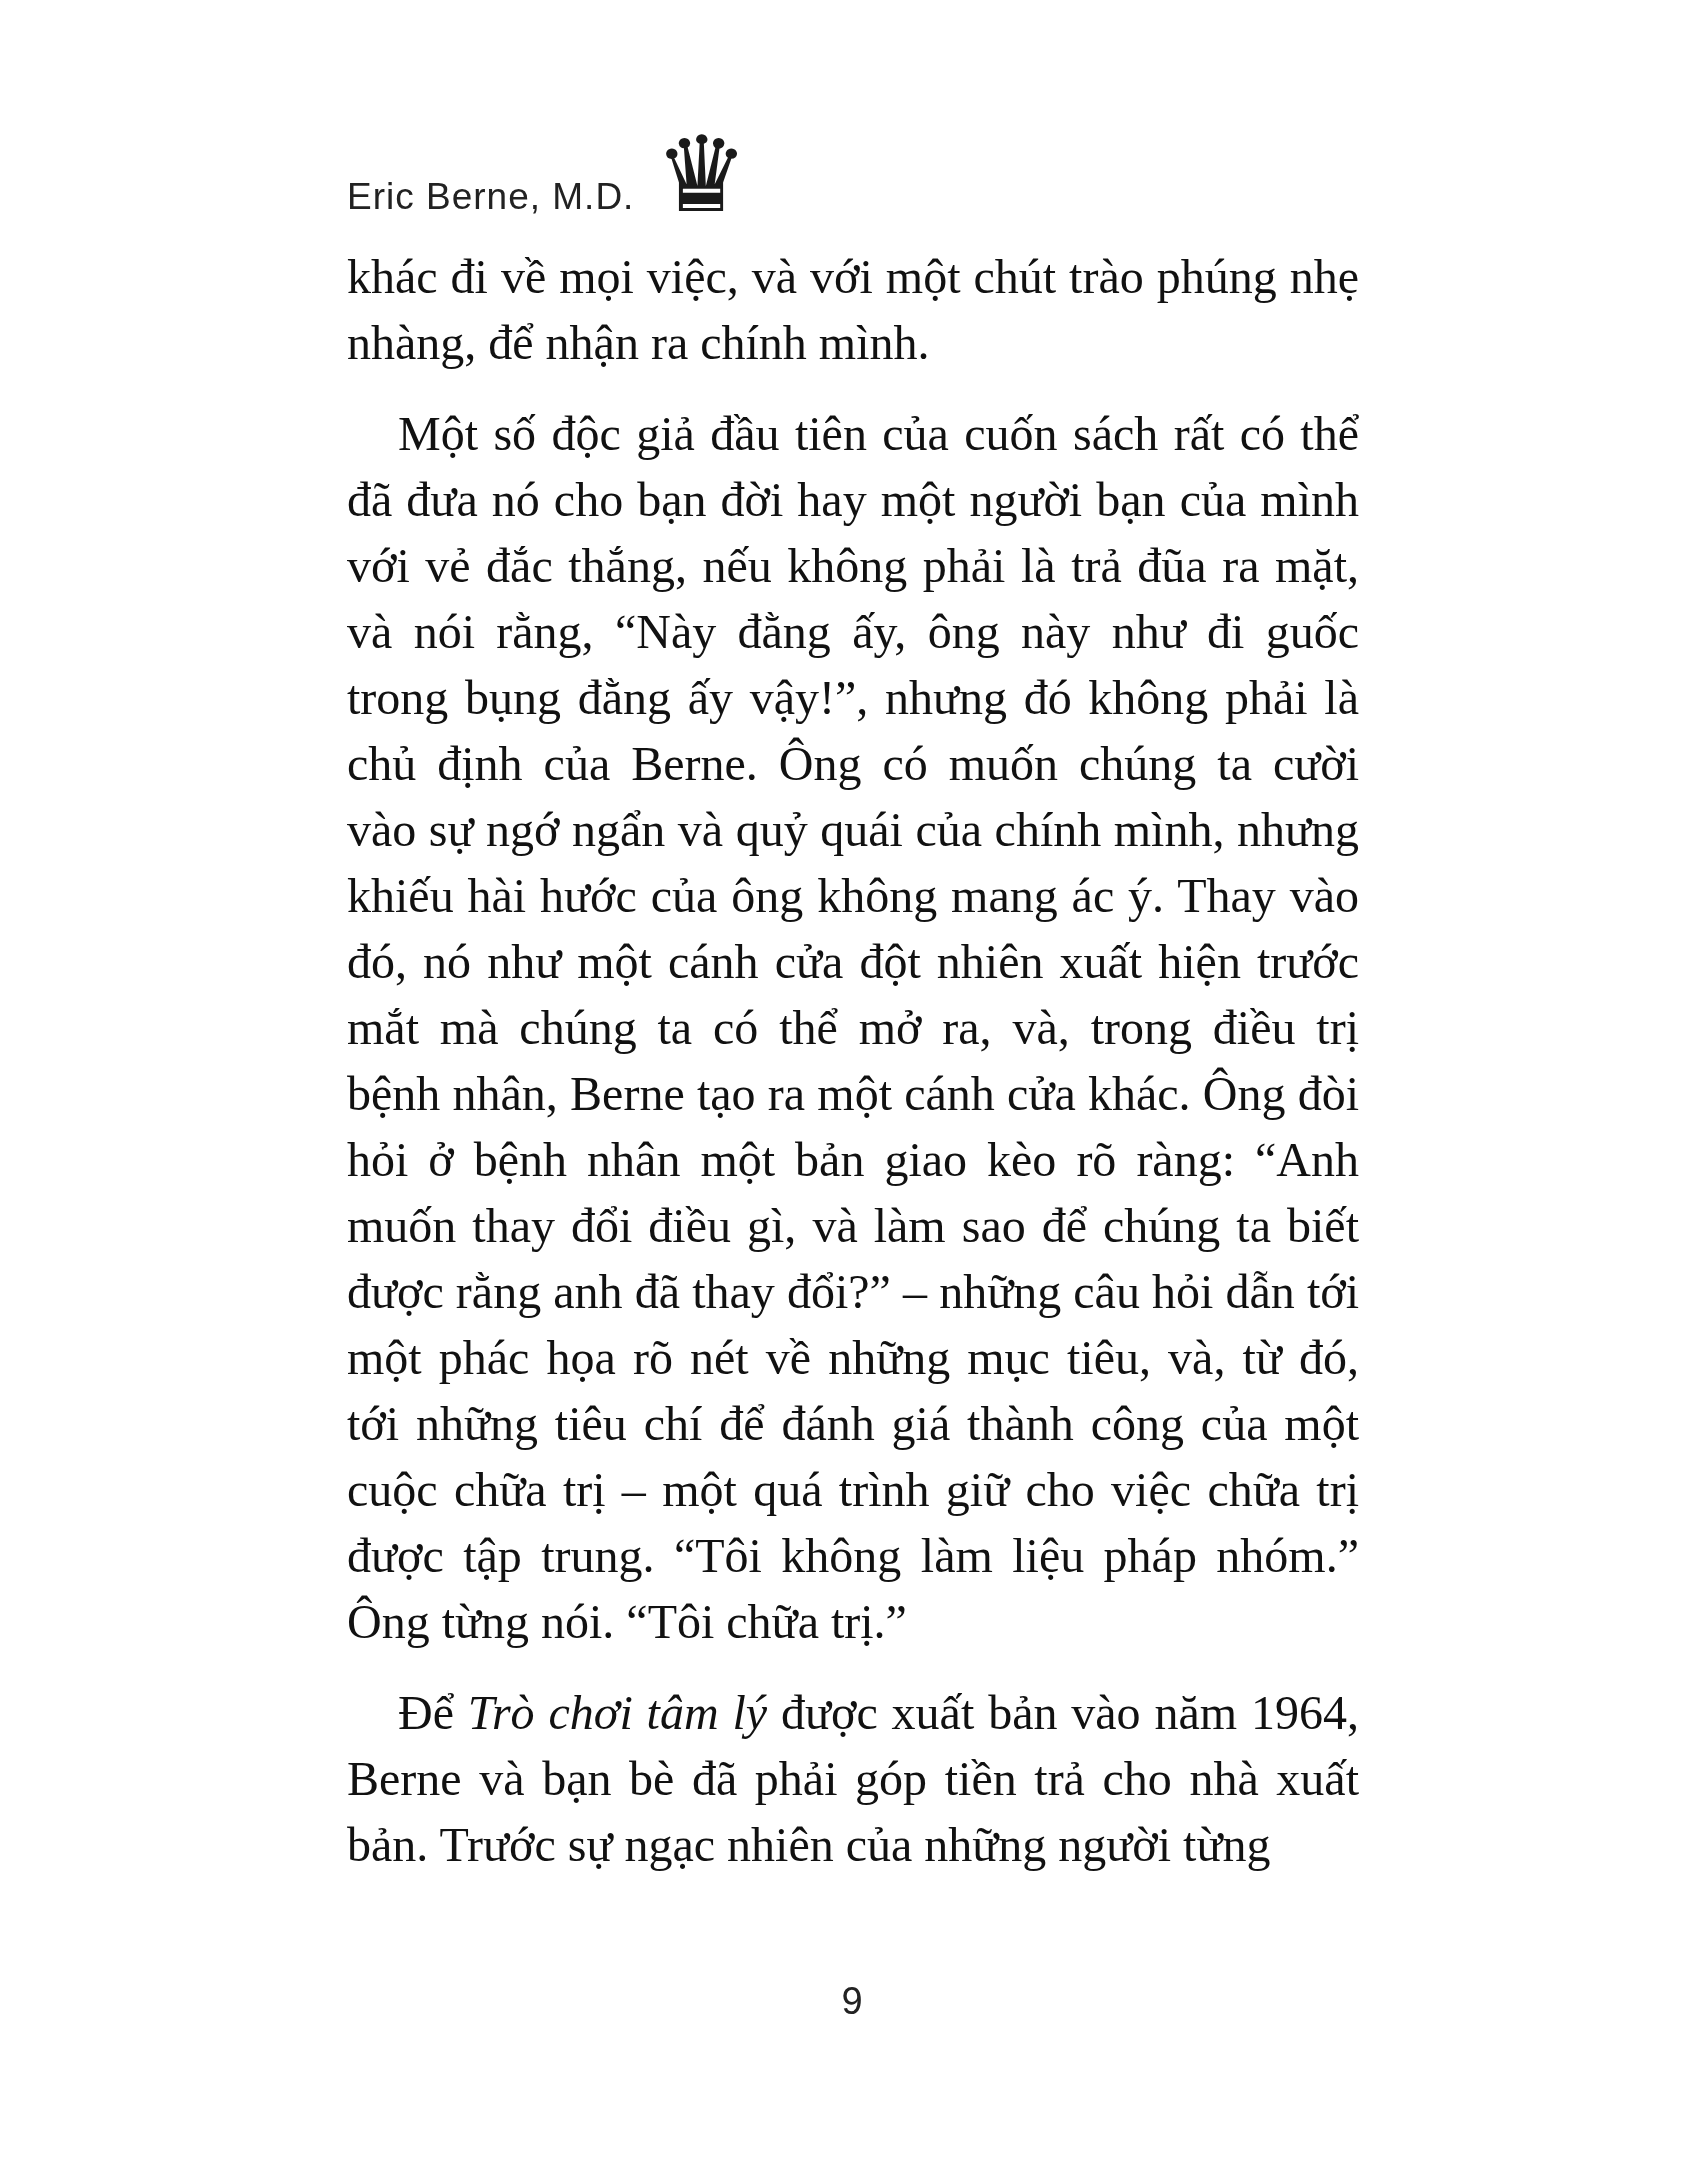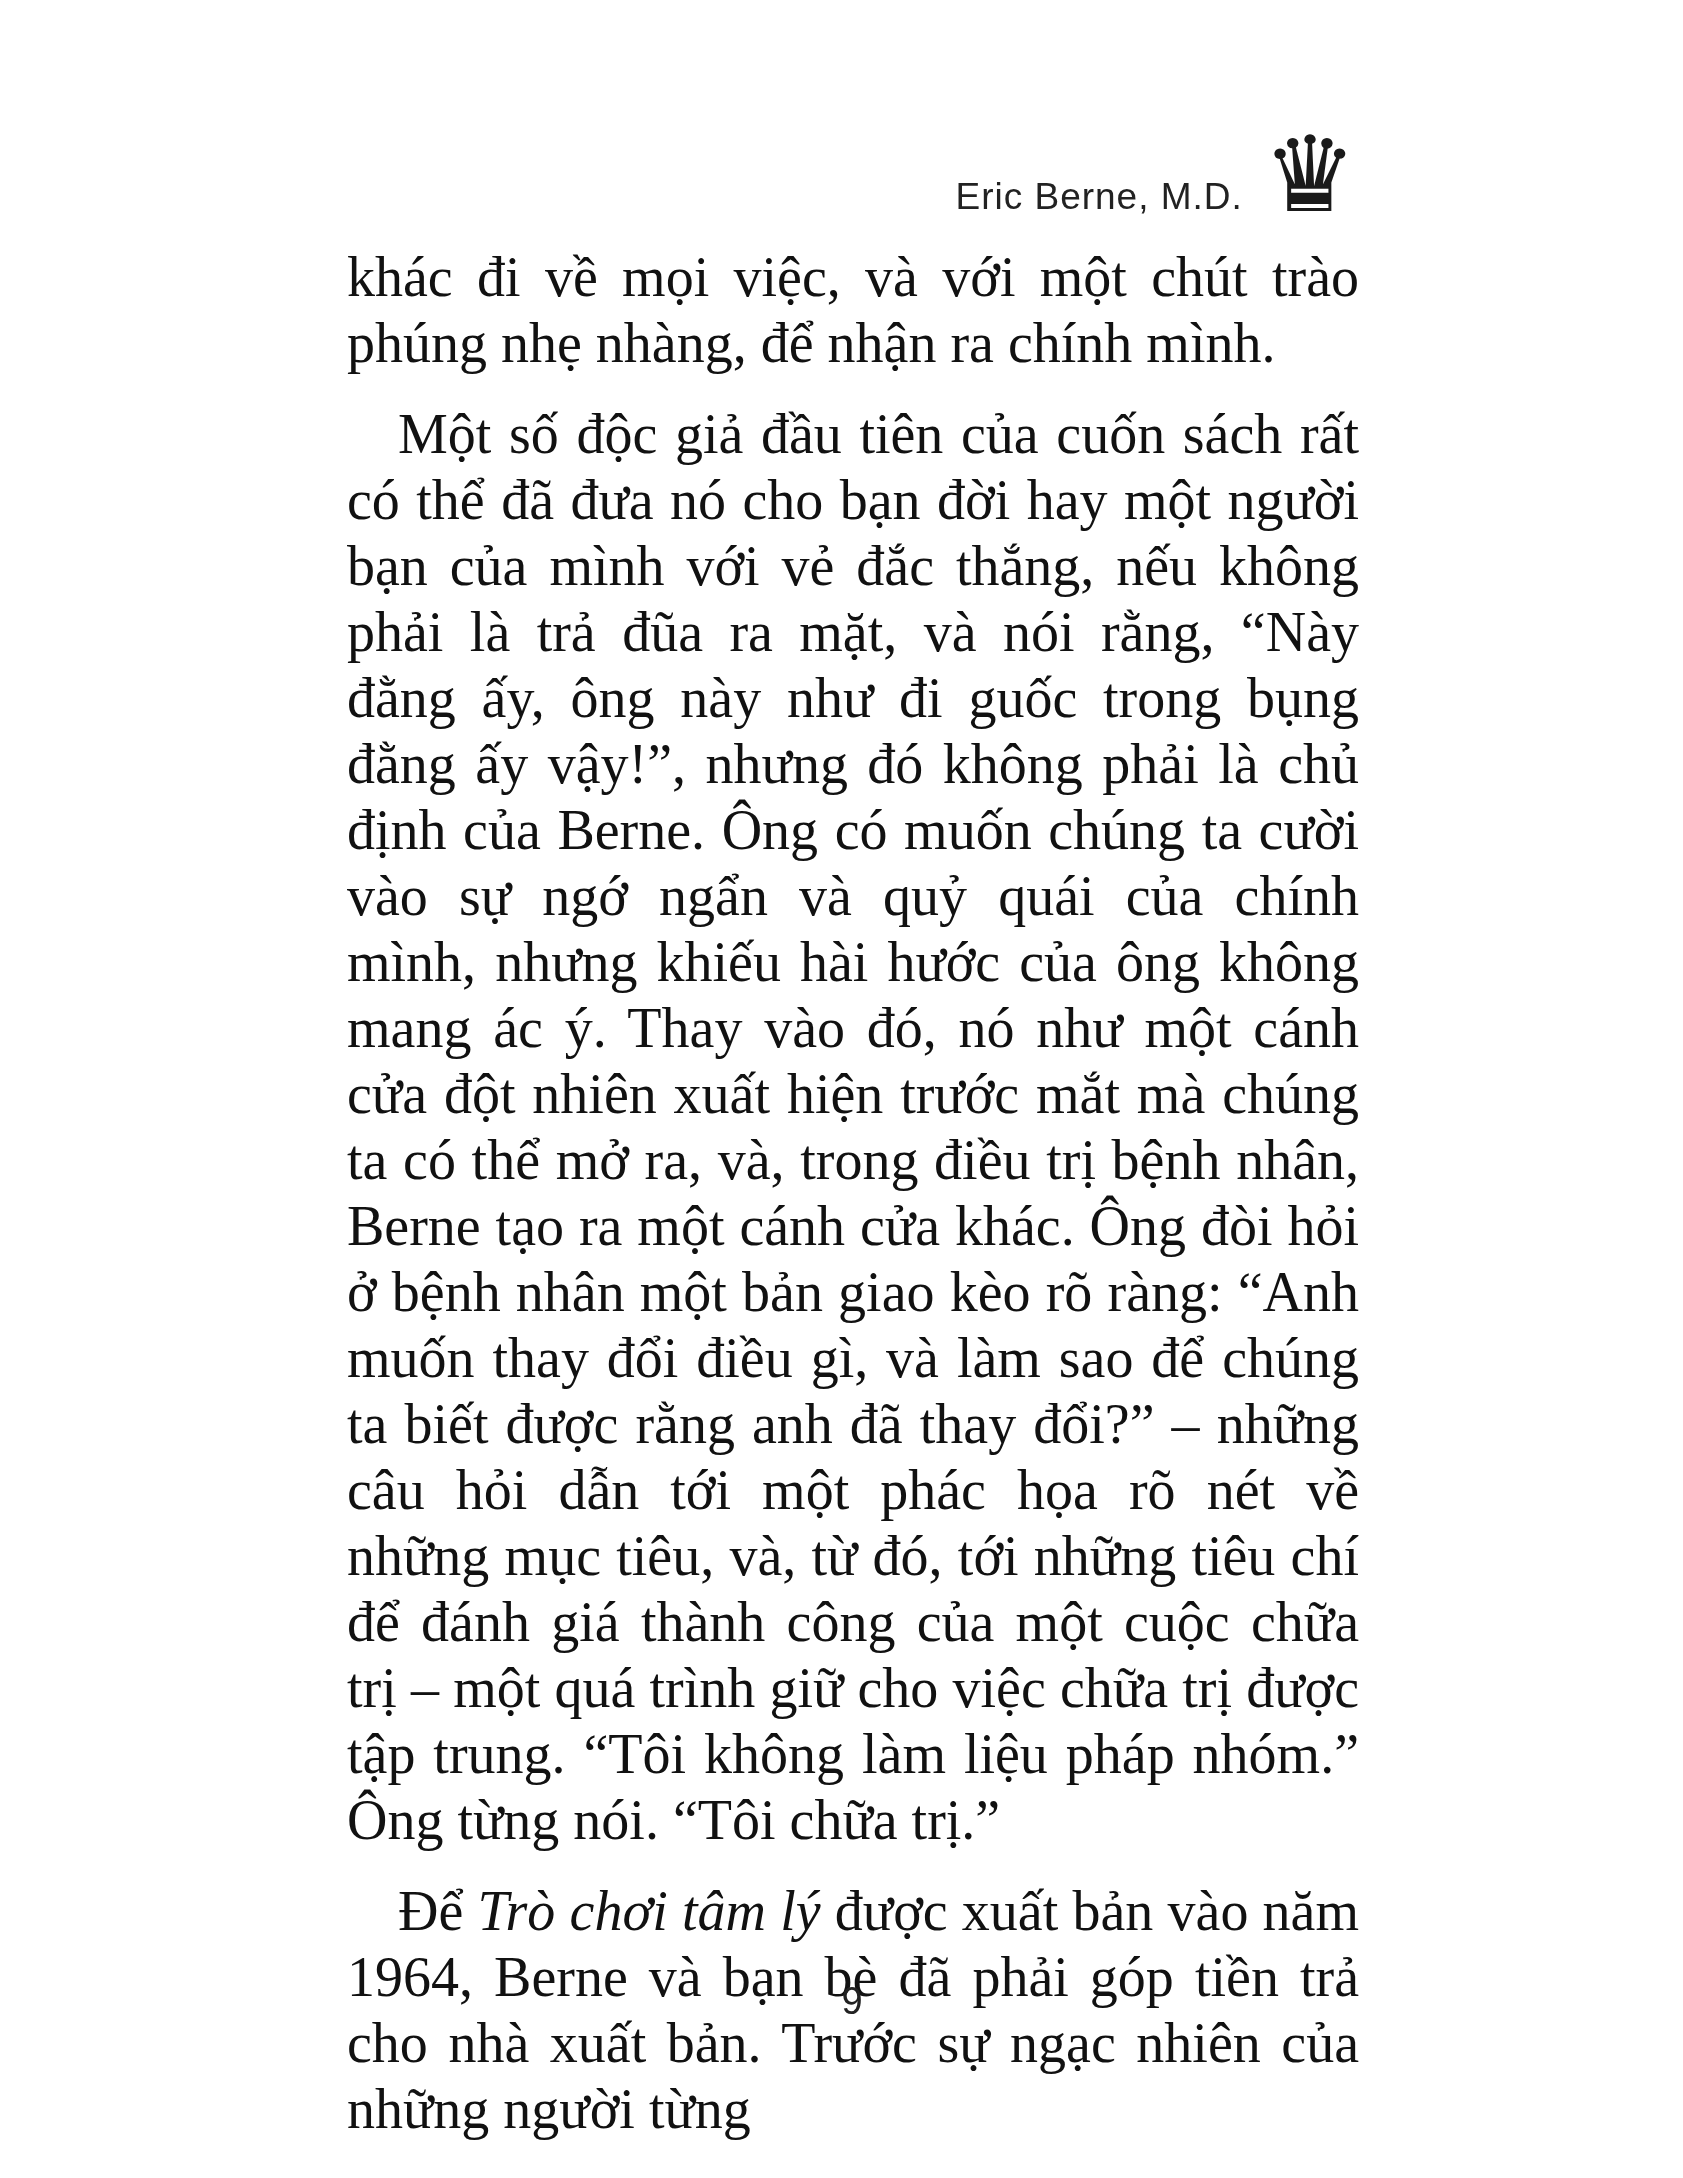--- a/index.html
+++ b/index.html
@@ -15,21 +15,21 @@
     overflow: hidden;
     font-family: "Liberation Serif", serif;
   }
   .page-header {
     position: absolute;
     left: 347px;
     top: 89px;
     width: 1010px;
     height: 139px;
     display: flex;
-    justify-content: flex-end;
+    justify-content: flex-start;
     align-items: flex-end;
     gap: 20px;
   }
   .author {
     font-family: "Liberation Sans", sans-serif;
     font-size: 37px;
     letter-spacing: 1px;
     color: #222222;
     padding-bottom: 10px;
     white-space: nowrap;
@@ -38,21 +38,21 @@
     font-family: "DejaVu Sans", sans-serif;
     font-size: 105px;
     line-height: 1;
     color: #1a1a1a;
   }
   .content {
     position: absolute;
     left: 347px;
     top: 244px;
     width: 1012px;
-    font-size: 56px;
+    font-size: 48px;
     line-height: 66px;
     text-align: justify;
     color: #111111;
   }
   .para { margin: 0; }
   .para + .para { margin-top: 25px; }
   .para.indent { text-indent: 51px; }
   .book-title { font-style: italic; }
   .page-number {
     position: absolute;

